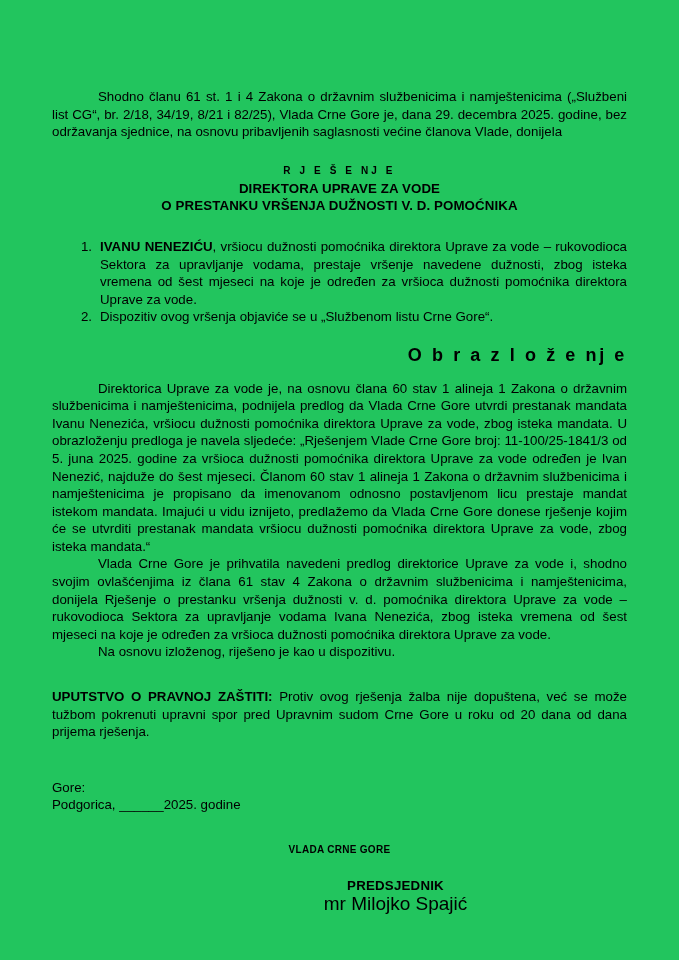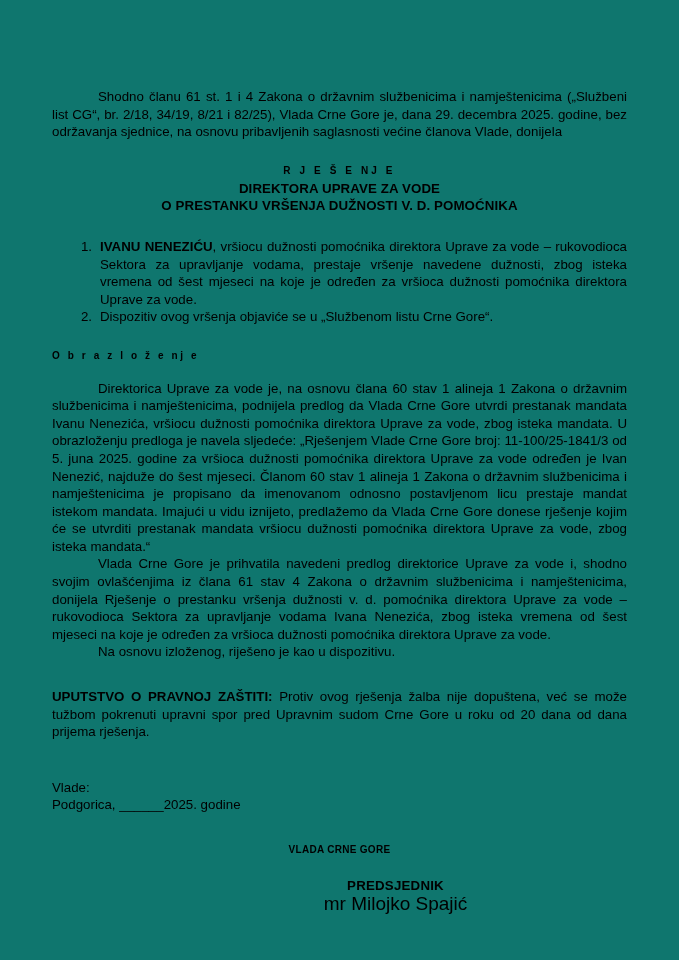--- a/index.html
+++ b/index.html
@@ -12,21 +12,21 @@
     width: 679px;
     height: 960px;
     font-family: "Liberation Sans", sans-serif;
     color: #000000;
     -webkit-font-smoothing: antialiased;
   }
   .page {
     position: relative;
     width: 679px;
     height: 960px;
-    background: #0f766e;
+    background: #22c55e;
     box-sizing: border-box;
     padding: 88px 52px 8px 52px;
   }
   .doc-body {
     width: 575px;
   }
   p {
     margin: 0;
     font-size: 13.3px;
     line-height: 17.6px;
@@ -68,22 +68,22 @@
   }
   .list-block li .num {
     position: absolute;
     left: 26px;
     top: 0;
     text-align: right;
     width: 14px;
   }
   .section-heading {
     margin-top: 21px;
-    text-align: left;
-    font-size: 10px;
+    text-align: right;
+    font-size: 18px;
     font-weight: bold;
     letter-spacing: 2.6px;
     line-height: 17.6px;
   }
   .para-group {
     margin-top: 15px;
   }
   .para-group p + p {
     margin-top: 0;
   }
@@ -161,21 +161,21 @@
       <p class="indent">Direktorica Uprave za vode je, na osnovu člana 60 stav 1 alineja 1 Zakona o državnim službenicima i namještenicima, podnijela predlog da Vlada Crne Gore utvrdi prestanak mandata Ivanu Nenezića, vršiocu dužnosti pomoćnika direktora Uprave za vode, zbog isteka mandata. U obrazloženju predloga je navela sljedeće: „Rješenjem Vlade Crne Gore broj: 11-100/25-1841/3 od 5. juna 2025. godine za vršioca dužnosti pomoćnika direktora Uprave za vode određen je Ivan Nenezić, najduže do šest mjeseci. Članom 60 stav 1 alineja 1 Zakona o državnim službenicima i namještenicima je propisano da imenovanom odnosno postavljenom licu prestaje mandat istekom mandata. Imajući u vidu iznijeto, predlažemo da Vlada Crne Gore donese rješenje kojim će se utvrditi prestanak mandata vršiocu dužnosti pomoćnika direktora Uprave za vode, zbog isteka mandata.“</p>
       <p class="indent">Vlada Crne Gore je prihvatila navedeni predlog direktorice Uprave za vode i, shodno svojim ovlašćenjima iz člana 61 stav 4 Zakona o državnim službenicima i namještenicima, donijela Rješenje o prestanku vršenja dužnosti v. d. pomoćnika direktora Uprave za vode – rukovodioca Sektora za upravljanje vodama Ivana Nenezića, zbog isteka vremena od šest mjeseci na koje je određen za vršioca dužnosti pomoćnika direktora Uprave za vode.</p>
       <p class="indent">Na osnovu izloženog, riješeno je kao u dispozitivu.</p>
     </div>
 
     <p class="notice">
       <b>UPUTSTVO O PRAVNOJ ZAŠTITI:</b><span> Protiv ovog rješenja žalba nije dopuštena, već se može tužbom pokrenuti upravni spor pred Upravnim sudom Crne Gore u roku od 20 dana od dana prijema rješenja.</span>
     </p>
 
     <div class="meta">
-      <div>Vlade:</div>
+      <div>Gore:</div>
       <div>Podgorica, ______2025. godine</div>
     </div>
 
     <div class="sign-block">
       <div class="sign-gov">VLADA CRNE GORE</div>
       <div class="sign-role-wrap">
         <div class="sign-role">PREDSJEDNIK</div>
         <div class="sign-name">mr Milojko Spajić</div>
       </div>
     </div>

